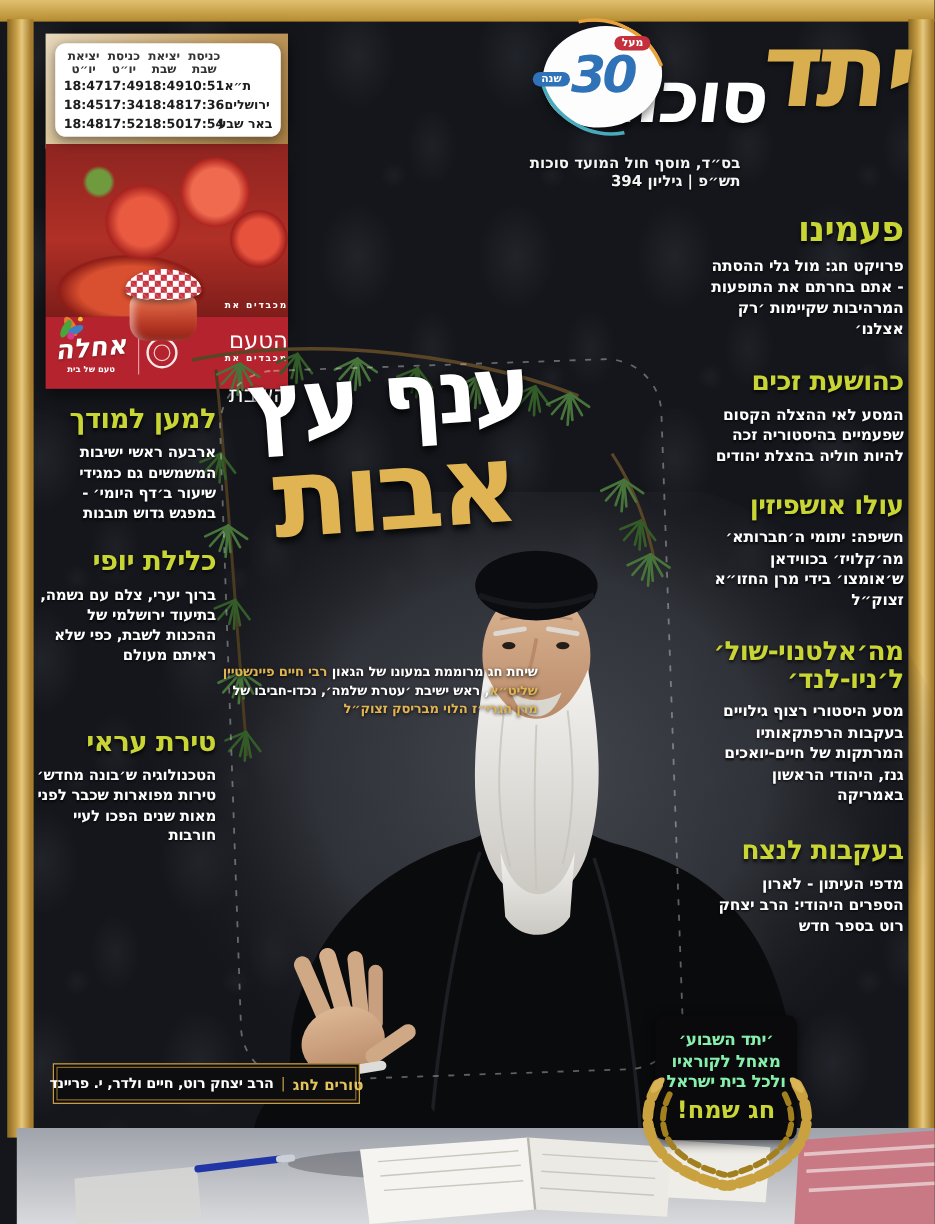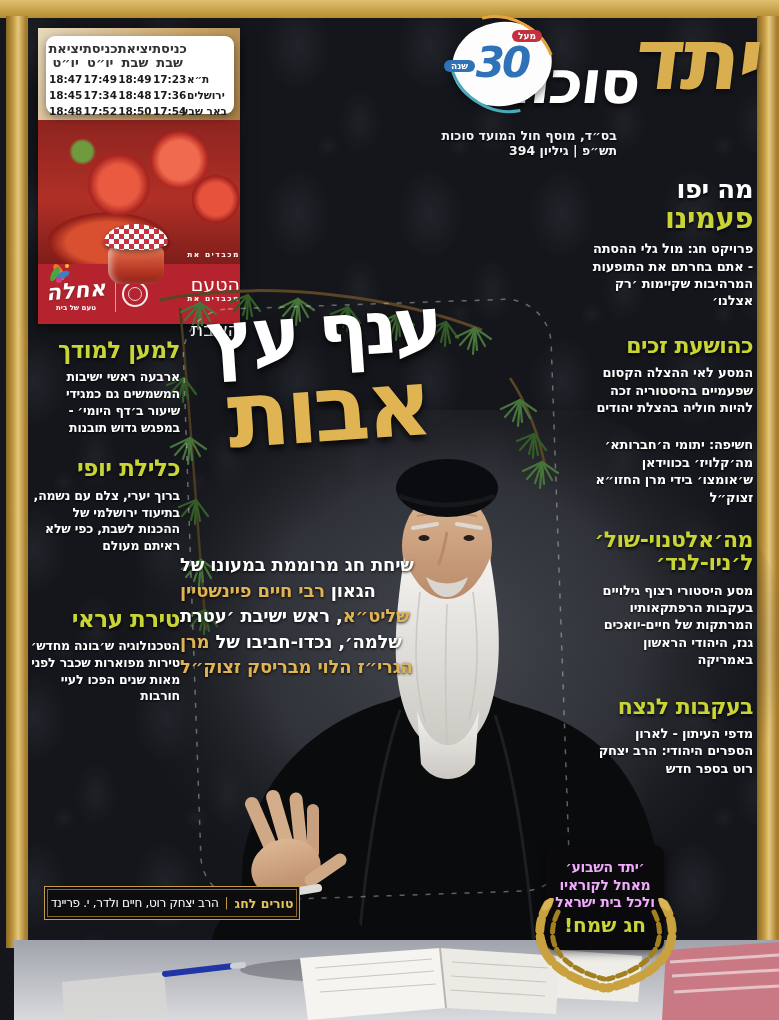--- a/index.html
+++ b/index.html
@@ -82,21 +82,21 @@
   .ad-brand{font-size:22px;font-weight:900;font-style:italic;transform:rotate(-5deg);display:inline-block;
     text-shadow:0 1px 2px rgba(0,0,0,.3)}
   .ad-tagline{font-size:7px;font-weight:700;margin-top:1px}
   .ad-splash{position:absolute;left:4px;top:230px;width:34px;height:30px;z-index:4}
 
   
   .zmanim{position:absolute;left:46px;top:36px;width:188px;height:78px;background:#fff;
     border-radius:9px;box-shadow:0 3px 10px rgba(0,0,0,.45);direction:rtl;z-index:5;
     padding:6px 7px 4px;color:#1c1c1e}
   .z-grid{display:grid;grid-template-columns:40px repeat(4,1fr);row-gap:1px}
-  .z-h{font-size:13px;font-weight:700;text-align:center;line-height:1.1;color:#333}
+  .z-h{font-size:10px;font-weight:700;text-align:center;line-height:1.1;color:#333}
   .z-h span{display:block}
   .z-city{font-size:10.5px;font-weight:900;text-align:left;line-height:1.45;white-space:nowrap}
   .z-t{font-size:10.5px;font-weight:600;text-align:center;line-height:1.45}
 
   
   .teaser-col{position:absolute;direction:rtl;text-align:right}
   .col-right{right:26px;top:176px;width:164px}
   .col-left{left:30px;top:338px;width:150px}
   article{display:block}
   .t-white{color:#fff;font-weight:900;line-height:1.02;letter-spacing:-.5px;
@@ -116,36 +116,36 @@
   .mb1{margin-bottom:24px}.mb2{margin-bottom:20px}.mb3{margin-bottom:22px}
   .mb4{margin-bottom:26px}.mbL1{margin-bottom:24px}.mbL2{margin-bottom:20px}.mbL3{margin-bottom:52px}
 
   
   .feature-title{position:absolute;left:178px;top:296px;width:295px;text-align:center;
     transform:rotate(-4deg);pointer-events:none}
   .ft1{font-size:74px;font-weight:900;color:#fff;line-height:.95;letter-spacing:-4px;
     text-shadow:0 4px 6px rgba(0,0,0,.75), 0 0 2px rgba(0,0,0,.5)}
   .ft2{font-size:92px;font-weight:900;line-height:.95;letter-spacing:-4px;color:#e0b452;
     text-shadow:0 4px 6px rgba(0,0,0,.8)}
-  .feature-desc{position:absolute;left:180px;top:552px;width:268px;direction:rtl;text-align:left;
-    font-size:18px;font-weight:700;line-height:1.42;color:#fff;letter-spacing:-.2px;
+  .feature-desc{position:absolute;left:180px;top:552px;width:268px;direction:rtl;text-align:right;
+    font-size:11px;font-weight:700;line-height:1.42;color:#fff;letter-spacing:-.2px;
     text-shadow:0 1px 3px rgba(0,0,0,.95)}
   .feature-desc .hl{color:#e0b452}
 
   
   .columns-box{position:absolute;left:44px;top:886px;width:256px;height:34px;background:#0d0d10;
     border:1px solid #c79e45;box-shadow:inset 0 0 0 2px #0d0d10, inset 0 0 0 3px #8a6823;
     display:flex;align-items:center;justify-content:center;direction:rtl;white-space:nowrap}
   .columns-box .lbl{color:#e3c35c;font-weight:900;font-size:12.5px}
   .columns-box .sep{color:#c79e45;margin:0 6px;font-size:12px}
-  .columns-box .authors{color:#fff;font-weight:400;font-size:12px;letter-spacing:-.3px}
+  .columns-box .authors{color:#fff;font-weight:700;font-size:12px;letter-spacing:-.3px}
   .greeting{position:absolute;left:546px;top:846px;width:118px;height:104px;background:#0a0a0c;
     border-radius:8px;display:flex;flex-direction:column;align-items:center;justify-content:center;
     direction:rtl;text-align:center;z-index:6;box-shadow:0 2px 10px rgba(0,0,0,.6)}
-  .greeting .gl{color:#f0abfc;font-size:14px;font-weight:700;line-height:1.28;letter-spacing:-.3px}
+  .greeting .gl{color:#86efac;font-size:14px;font-weight:700;line-height:1.28;letter-spacing:-.3px}
   .greeting .ghl{color:#c9d534;font-size:20px;font-weight:900;margin-top:1px}
   .laurel{position:absolute;left:518px;top:898px;width:176px;height:96px;z-index:7}
 
   svg{display:block}
   .abs{position:absolute}
 </style>
 </head>
 <body>
 
 <div class="page">
@@ -197,21 +197,21 @@
       <div class="z-h">
         <span>כניסת</span>
           <span>יו״ט</span>
         </div>
       <div class="z-h">
         <span>יציאת</span>
           <span>יו״ט</span>
         </div>
 
       <div class="z-city">ת״א</div>
-      <div class="z-t">17:23</div>
+      <div class="z-t">10:51</div>
       <div class="z-t">18:49</div>
       <div class="z-t">17:49</div>
       <div class="z-t">18:47</div>
 
       <div class="z-city">ירושלים</div>
       <div class="z-t">17:36</div>
       <div class="z-t">18:48</div>
       <div class="z-t">17:34</div>
       <div class="z-t">18:45</div>
 
@@ -340,29 +340,29 @@
   <div class="feature-title">
     <div class="ft1">ענף עץ</div>
     <div class="ft2">אבות</div>
   </div>
   <div class="feature-desc">
     <span>שיחת חג מרוממת במעונו של הגאון </span><span class="hl">רבי חיים פיינשטיין שליט״א</span><span>, ראש ישיבת ׳עטרת שלמה׳, נכדו-חביבו של </span><span class="hl">מרן הגרי״ז הלוי מבריסק זצוק״ל</span>
   </div>
 
   <section class="teaser-col col-right">
     <article class="mb1">
-      <h2 class="t-white">מה יפו</h2>
       <h2 class="t-accent">פעמינו</h2>
       <p class="teaser-body"><b>פרויקט חג:</b><span> מול גלי ההסתה - אתם בחרתם את התופעות המרהיבות שקיימות ׳רק אצלנו׳</span></p>
     </article>
     <article class="mb2">
       <h2 class="t-accent">כהושעת זכים</h2>
       <p class="teaser-body"><span>המסע לאי ההצלה הקסום שפעמיים בהיסטוריה זכה להיות חוליה בהצלת יהודים</span></p>
     </article>
     <article class="mb3">
+      <h2 class="t-accent">עולו אושפיזין</h2>
       <p class="teaser-body"><b>חשיפה:</b><span> יתומי ה׳חברותא׳ מה׳קלויז׳ בכווידאן ש׳אומצו׳ בידי מרן החזו״א זצוק״ל</span></p>
     </article>
     <article class="mb4">
       <h2 class="t-accent">מה׳אלטנוי-שול׳</h2>
       <h2 class="t-accent">ל׳ניו-לנד׳</h2>
       <p class="teaser-body"><span>מסע היסטורי רצוף גילויים בעקבות הרפתקאותיו המרתקות של חיים-יואכים גנז, היהודי הראשון באמריקה</span></p>
     </article>
     <article>
       <h2 class="t-accent">בעקבות לנצח</h2>
       <p class="teaser-body"><span>מדפי העיתון - לארון הספרים היהודי: הרב יצחק רוט בספר חדש</span></p>

